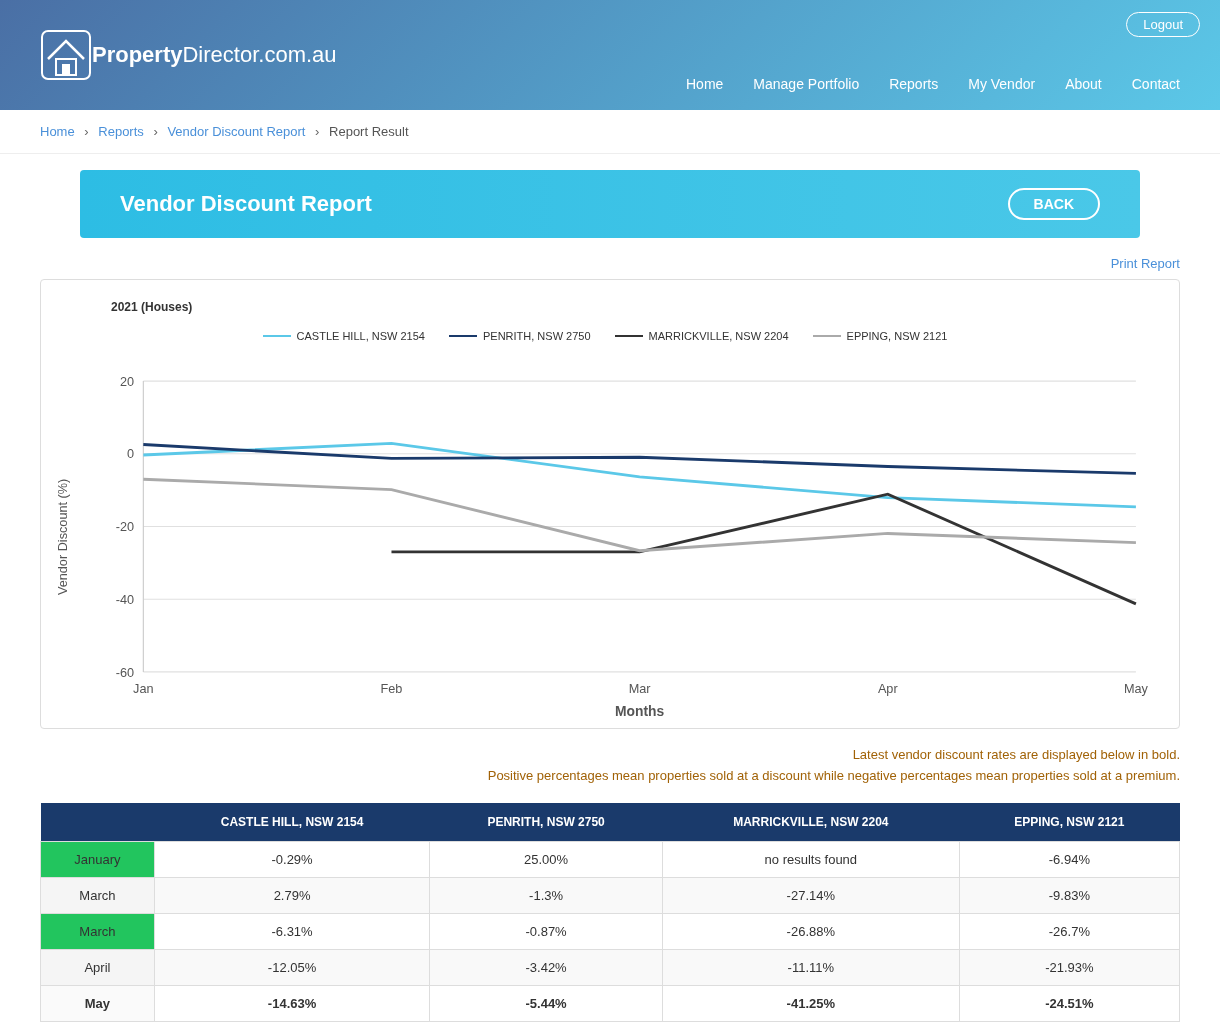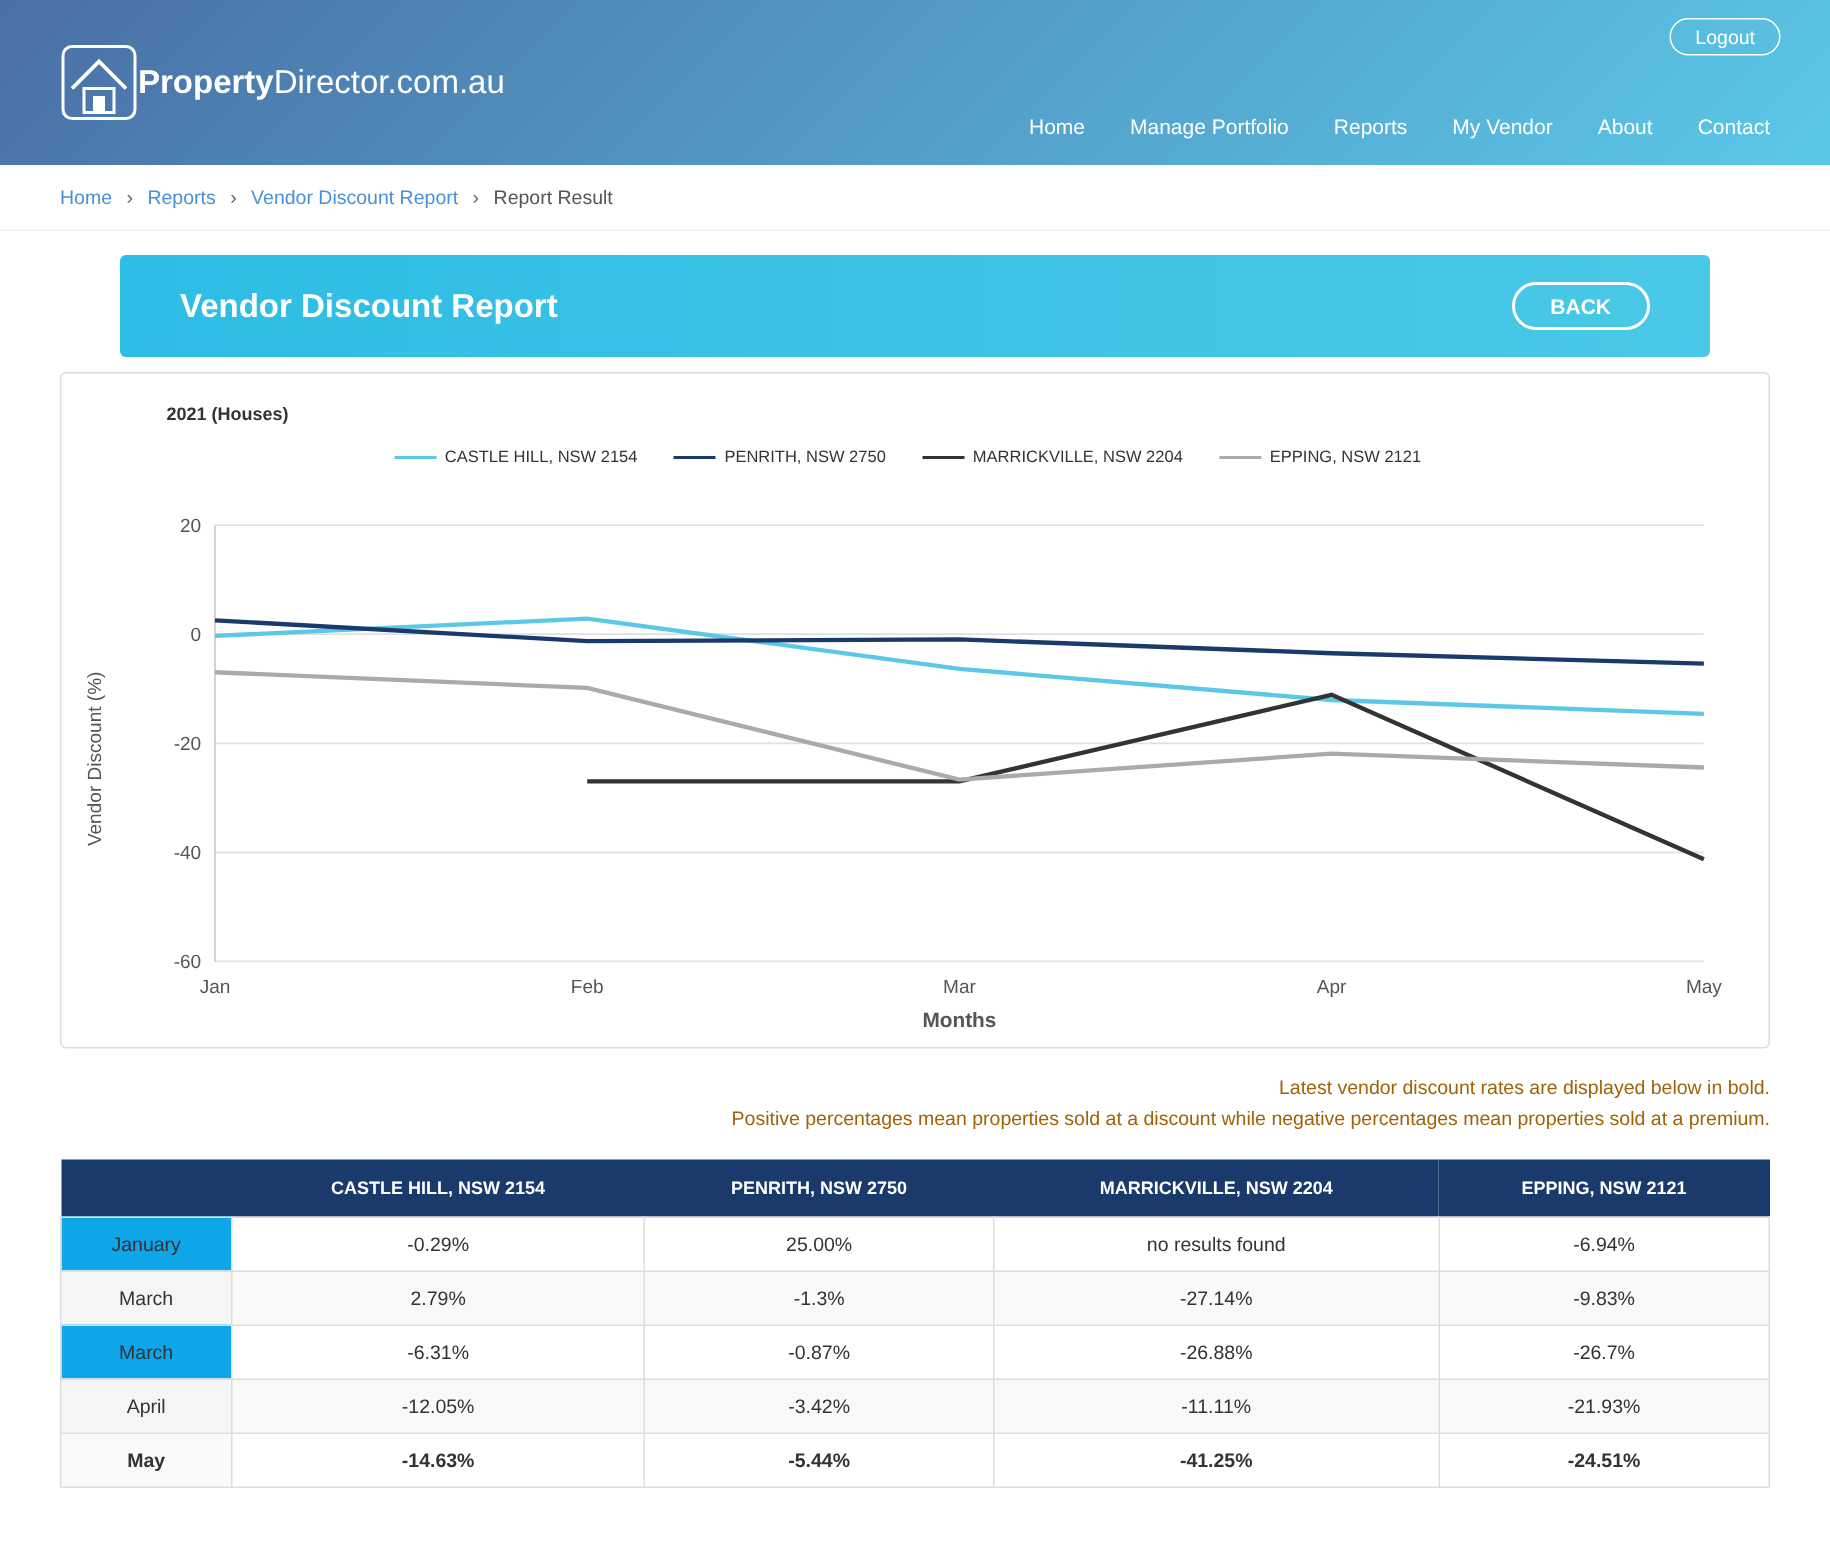--- a/index.html
+++ b/index.html
@@ -11,21 +11,21 @@
       padding: 0 40px;
       min-height: 110px;
       display: flex;
       align-items: center;
       justify-content: space-between;
       position: relative;
     }
     .header-top-right {
       position: absolute;
       top: 12px;
-      right: 33px;
+      right: 20px;
     }
     .logout-btn {
       border: 1px solid white;
       border-radius: 20px;
       color: white;
       background: transparent;
       padding: 4px 16px;
       cursor: pointer;
       font-size: 13px;
     }
@@ -175,21 +175,21 @@
     .data-table th:first-child {
       background: #1a3a6b;
     }
     .data-table td {
       padding: 10px;
       text-align: center;
       border: 1px solid #ddd;
     }
     .data-table td:first-child {
       text-align: center;
-      background: #0ea5e9;
+      background: #22c55e;
     }
     .data-table tr:nth-child(even) td { background: #f9f9f9; }
     .data-table tr:nth-child(even) td:first-child { background: #f5f5f5; }
     .data-table tr.bold-row td { font-weight: 700; }
     .data-table tr.bold-row td:first-child { background: #fafafa; }
   </style>
 </head>
 <body>
 
 <div class="header">
@@ -228,20 +228,23 @@
 </div>
 
 <div style="padding: 16px 40px 0; background: white;">
   <div class="page-banner">
     <span class="page-title">Vendor Discount Report</span>
     <button class="back-btn">BACK</button>
   </div>
 </div>
 
 <div class="main-content">
+  <div class="print-link">
+    <a href="#">Print Report</a>
+  </div>
 
   <div class="chart-container">
     <div class="chart-title">2021 (Houses)</div>
 
     <div class="legend">
       <div class="legend-item">
         <div class="legend-line" style="background:#5bc8e8;"></div>
         <span>CASTLE HILL, NSW 2154</span>
       </div>
       <div class="legend-item">

